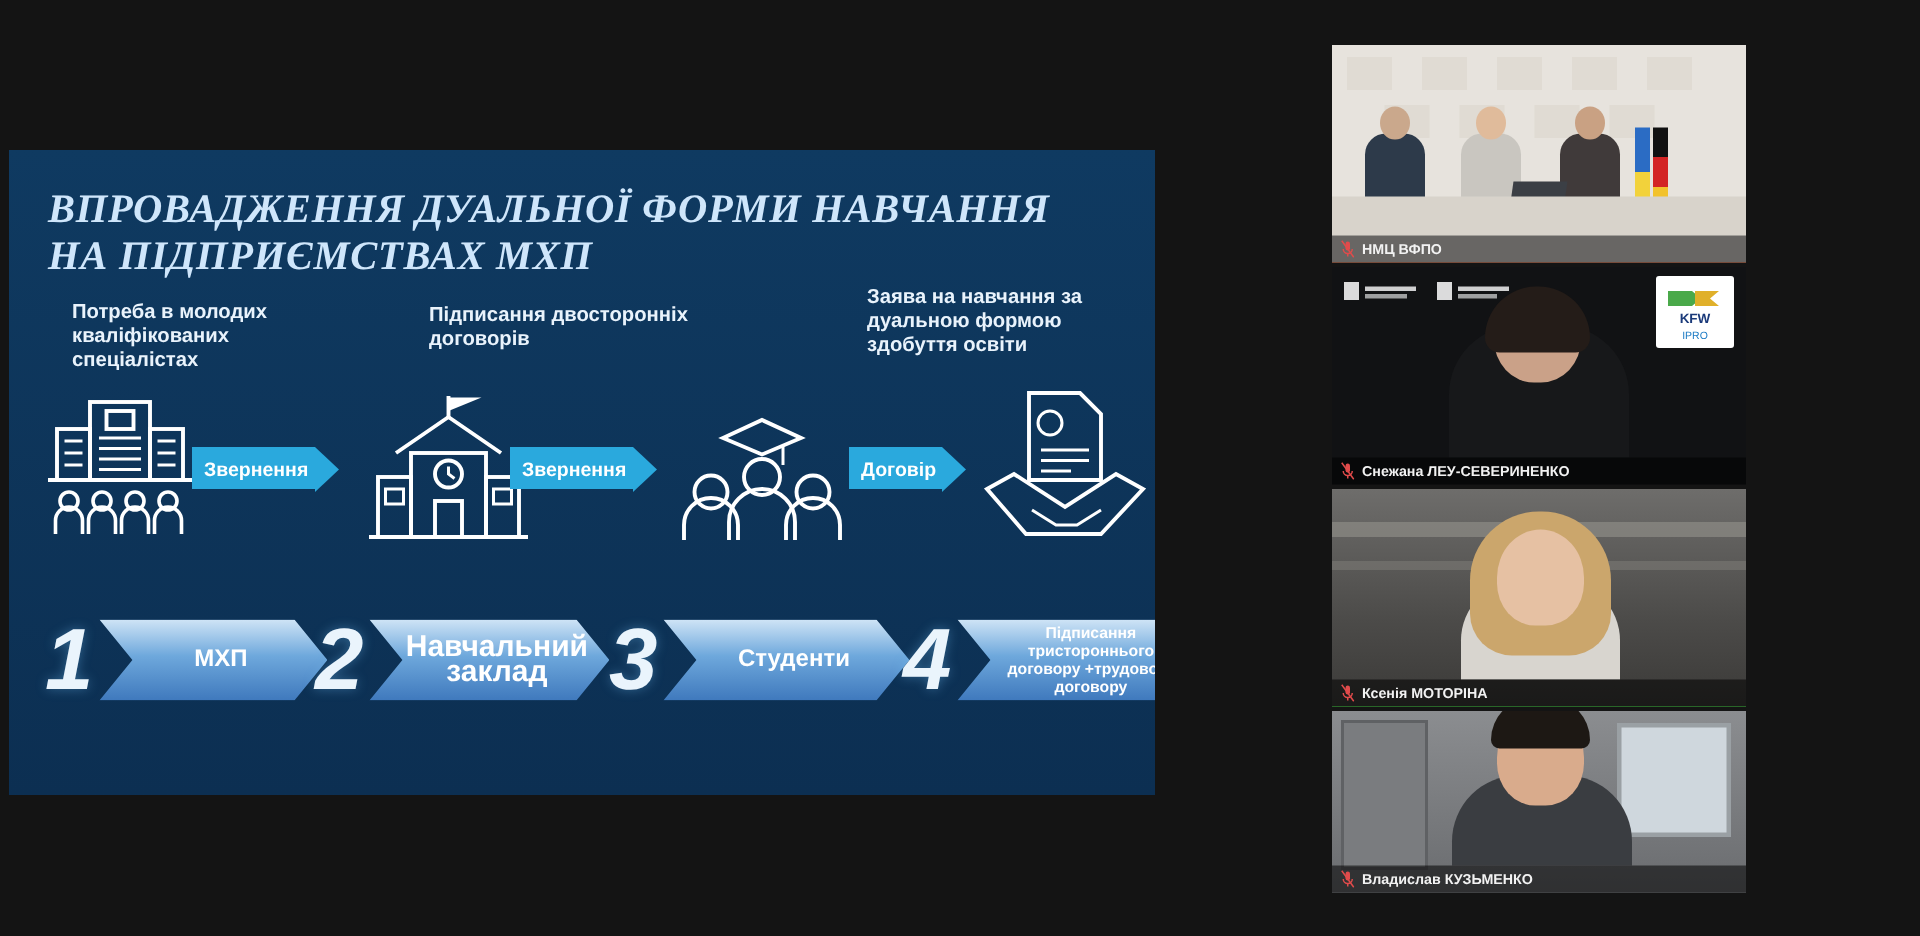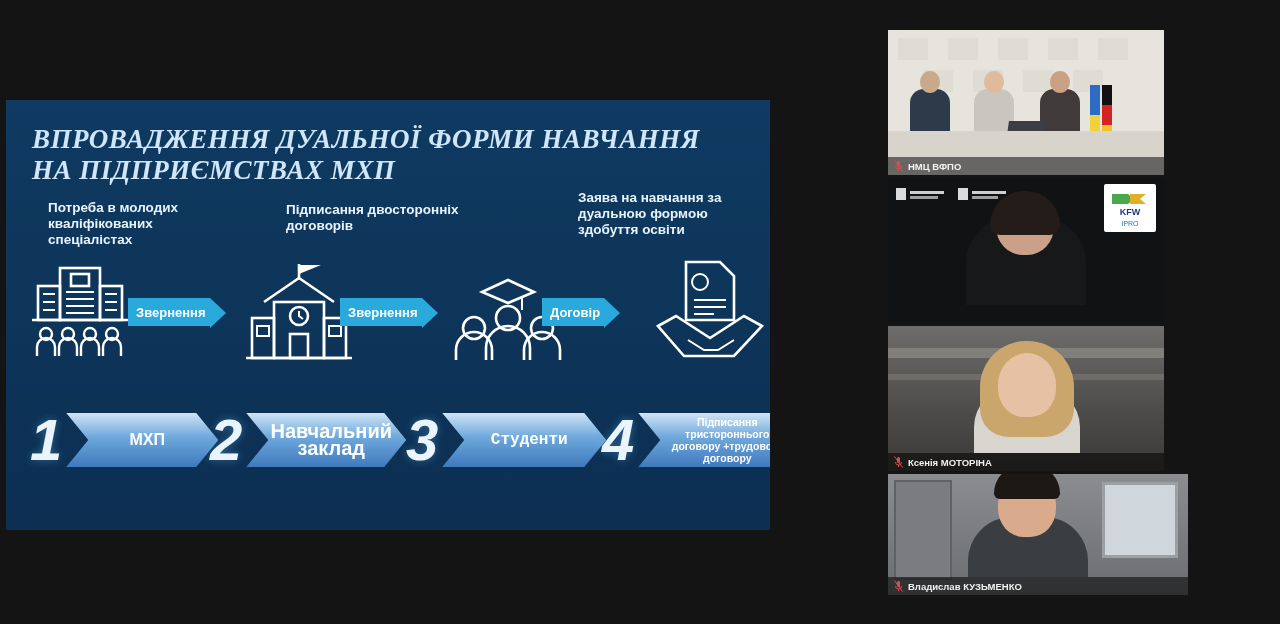--- a/index.html
+++ b/index.html
@@ -74,21 +74,21 @@
   .mic{
     width:9px;height:12px;margin-left:6px;margin-right:5px;position:relative;flex:0 0 auto;
   }
   .mic svg{display:block}
   .nm{color:#f2f2f2;font-size:9.5px;white-space:nowrap;overflow:hidden;text-overflow:ellipsis;font-weight:bold;}
   .tile.active{outline:3px solid #17d317;outline-offset:-3px;}
 
   #t1{top:0;height:145px;background:#c2410c;}
   #t2{top:148px;height:145px;background:#0c0c0c;}
   #t3{top:296px;height:145px;background:#737373;}
-  #t4{top:444px;height:121px;background:#6d6f72;padding-left:24px;}
+  #t4{top:444px;height:121px;background:#6d6f72;}
 
   
   .pc-wall{position:absolute;inset:0;background:#e7e3dd;}
   .pc-logo{position:absolute;width:30px;height:22px;opacity:.85;}
   .pc-table{position:absolute;left:0;bottom:18px;width:100%;height:26px;background:#d8d3cb;}
   .pc-person{position:absolute;bottom:30px;width:40px;height:56px;border-radius:14px 14px 0 0;}
   .pc-head{position:absolute;width:20px;height:22px;border-radius:50%;}
   .flag{position:absolute;bottom:30px;width:10px;height:60px;}
   .laptop{position:absolute;bottom:40px;width:36px;height:14px;background:#3b3f45;transform:skewX(-8deg);}
 
@@ -214,40 +214,40 @@
     </div>
 
     <div class="arrow" style="left:122px;top:198px;">
       <div class="bar">Звернення</div>
       <div class="tip"></div>
     </div>
     <div class="arrow" style="left:334px;top:198px;">
       <div class="bar">Звернення</div>
       <div class="tip"></div>
     </div>
-    <div class="arrow" style="left:536px;top:198px;">
+    <div class="arrow" style="left:560px;top:198px;">
       <div class="bar">Договір</div>
       <div class="tip"></div>
     </div>
 
     <div class="steps">
 
       <div class="step" style="left:24px;">
         <div class="num">1</div>
         <div class="chev" style="width:110px;">МХП</div>
       </div>
 
       <div class="step" style="left:204px;">
         <div class="num">2</div>
         <div class="chev two" style="width:118px;">Навчальний заклад</div>
       </div>
 
       <div class="step" style="left:400px;">
         <div class="num">3</div>
-        <div class="chev" style="width:122px;font-family:Liberation Mono, monospace;">Студенти</div>
+        <div class="chev" style="width:122px;">Студенти</div>
       </div>
 
       <div class="step" style="left:596px;">
         <div class="num">4</div>
         <div class="chev small" style="width:126px;">Підписання тристороннього договору +трудового договору</div>
       </div>
 
     </div>
 
   </div>
@@ -311,20 +311,31 @@
           <path d="M8 10h16l6 5-6 5H8z" fill="#4aa94a"></path>
           <path d="M26 10h16l-6 5 6 5H26z" fill="#e0b02a"></path>
           <text x="26" y="31" font-size="9" font-family="Liberation Sans, sans-serif" font-weight="bold" fill="#1b3a7a" text-anchor="middle">KFW</text>
           <text x="26" y="42" font-size="7" font-family="Liberation Sans, sans-serif" fill="#1b7ac4" text-anchor="middle">IPRO</text>
         </svg>
       </div>
       <div class="t2-person"></div>
       <div class="t2-head"></div>
       <div class="t2-hair"></div>
 
+      <div class="namebar">
+        <span class="mic">
+          <svg width="9" height="12" viewBox="0 0 9 12">
+              <rect x="3" y="1" width="3" height="6" rx="1.5" fill="#e04b4b"></rect>
+              <path d="M1.5 6a3 3 0 006 0" stroke="#e04b4b" stroke-width="1" fill="none"></path>
+              <line x1="4.5" y1="9" x2="4.5" y2="11" stroke="#e04b4b" stroke-width="1"></line>
+              <line x1="0.5" y1="0.5" x2="8.5" y2="11.5" stroke="#e04b4b" stroke-width="1"></line>
+            </svg>
+        </span>
+        <span class="nm">Снежана ЛЕУ-СЕВЕРИНЕНКО</span>
+      </div>
     </div>
 
     <div class="tile active" id="t3">
       <div class="t3-bg"></div>
       <div class="t3-pipe"></div>
       <div class="t3-pipe2"></div>
       <div class="t3-body"></div>
       <div class="t3-hair"></div>
       <div class="t3-face"></div>
 

